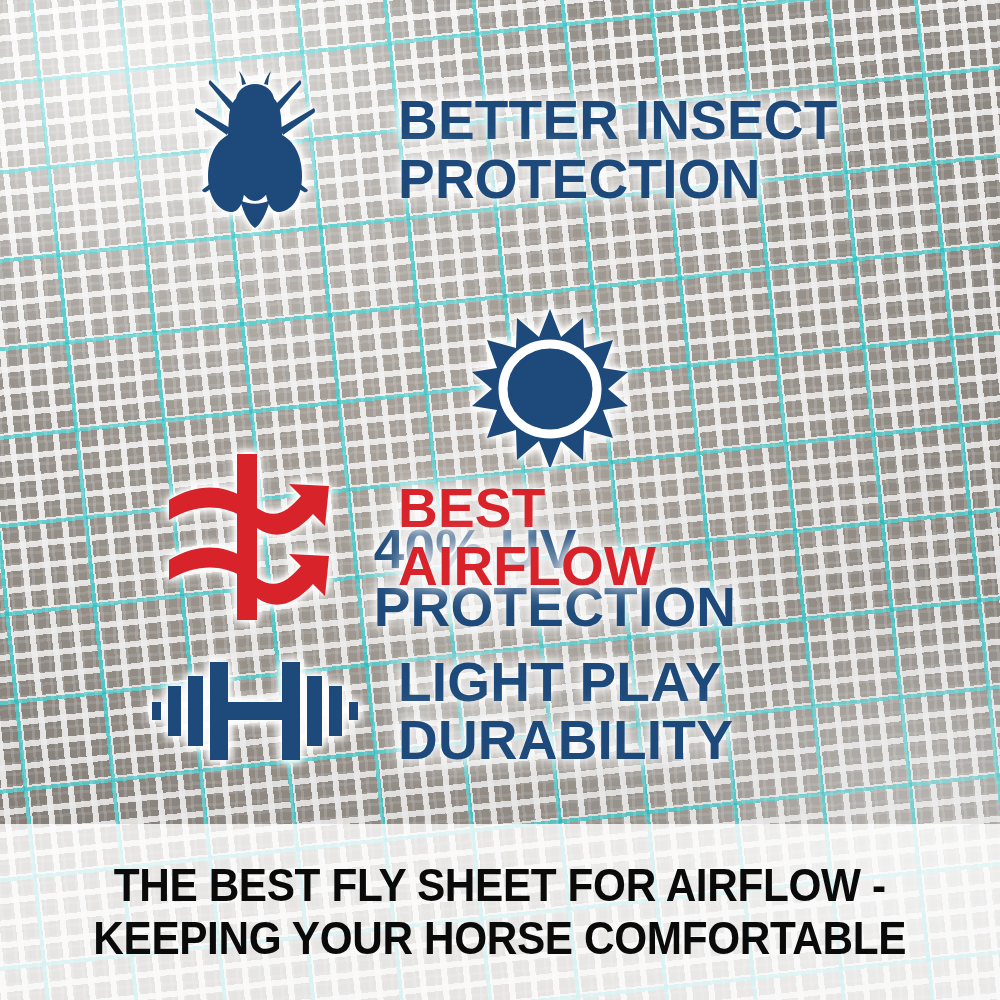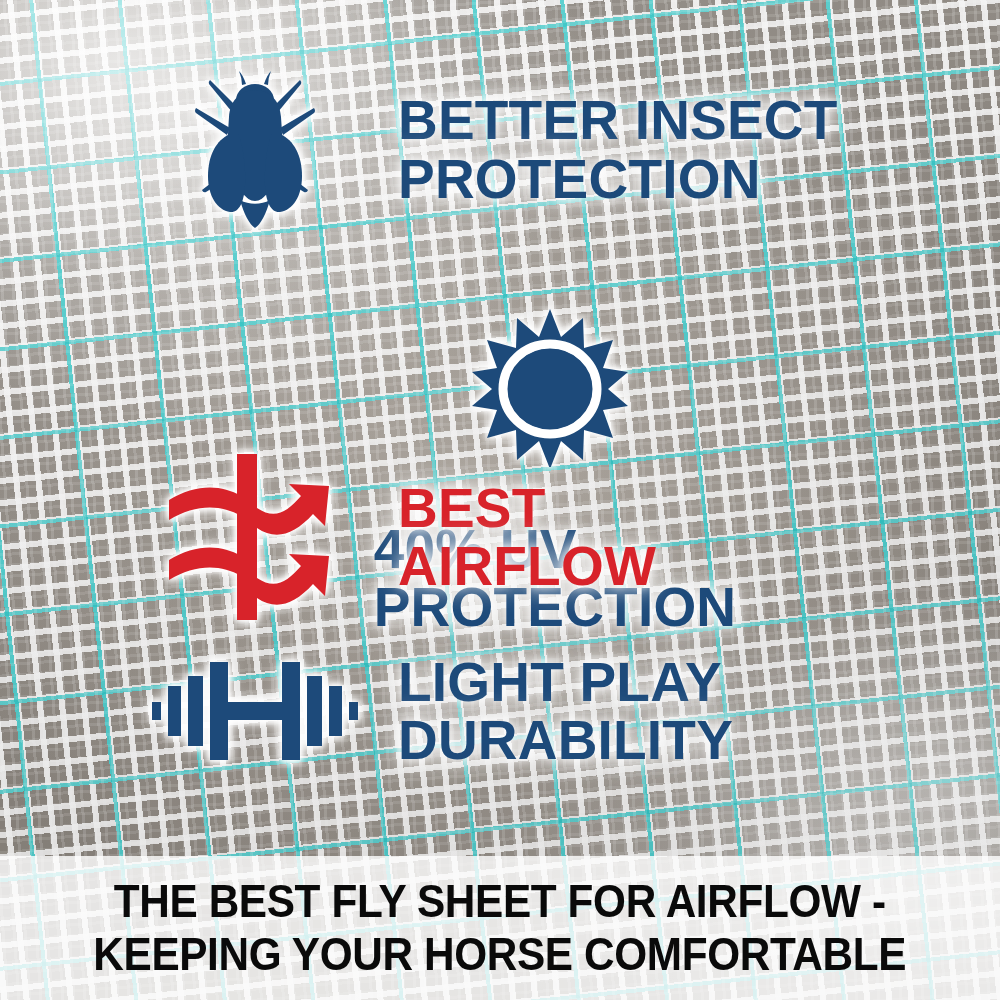--- a/index.html
+++ b/index.html
@@ -155,21 +155,21 @@
   #row-uv        { top: 262px; flex-direction: column; }
   #row-airflow   { top: 452px; }
   #row-durability{ top: 645px; }
 
   
   .bottom-banner {
     position: absolute;
     left: 0;
     bottom: 0;
     width: 1000px;
-    height: 144px;
+    height: 176px;
     background: rgba(255,255,255,0.80);
     display: flex;
     align-items: center;
     justify-content: center;
     overflow: hidden;
   }
 
   .banner-text {
     position: relative;
     margin: 0;

